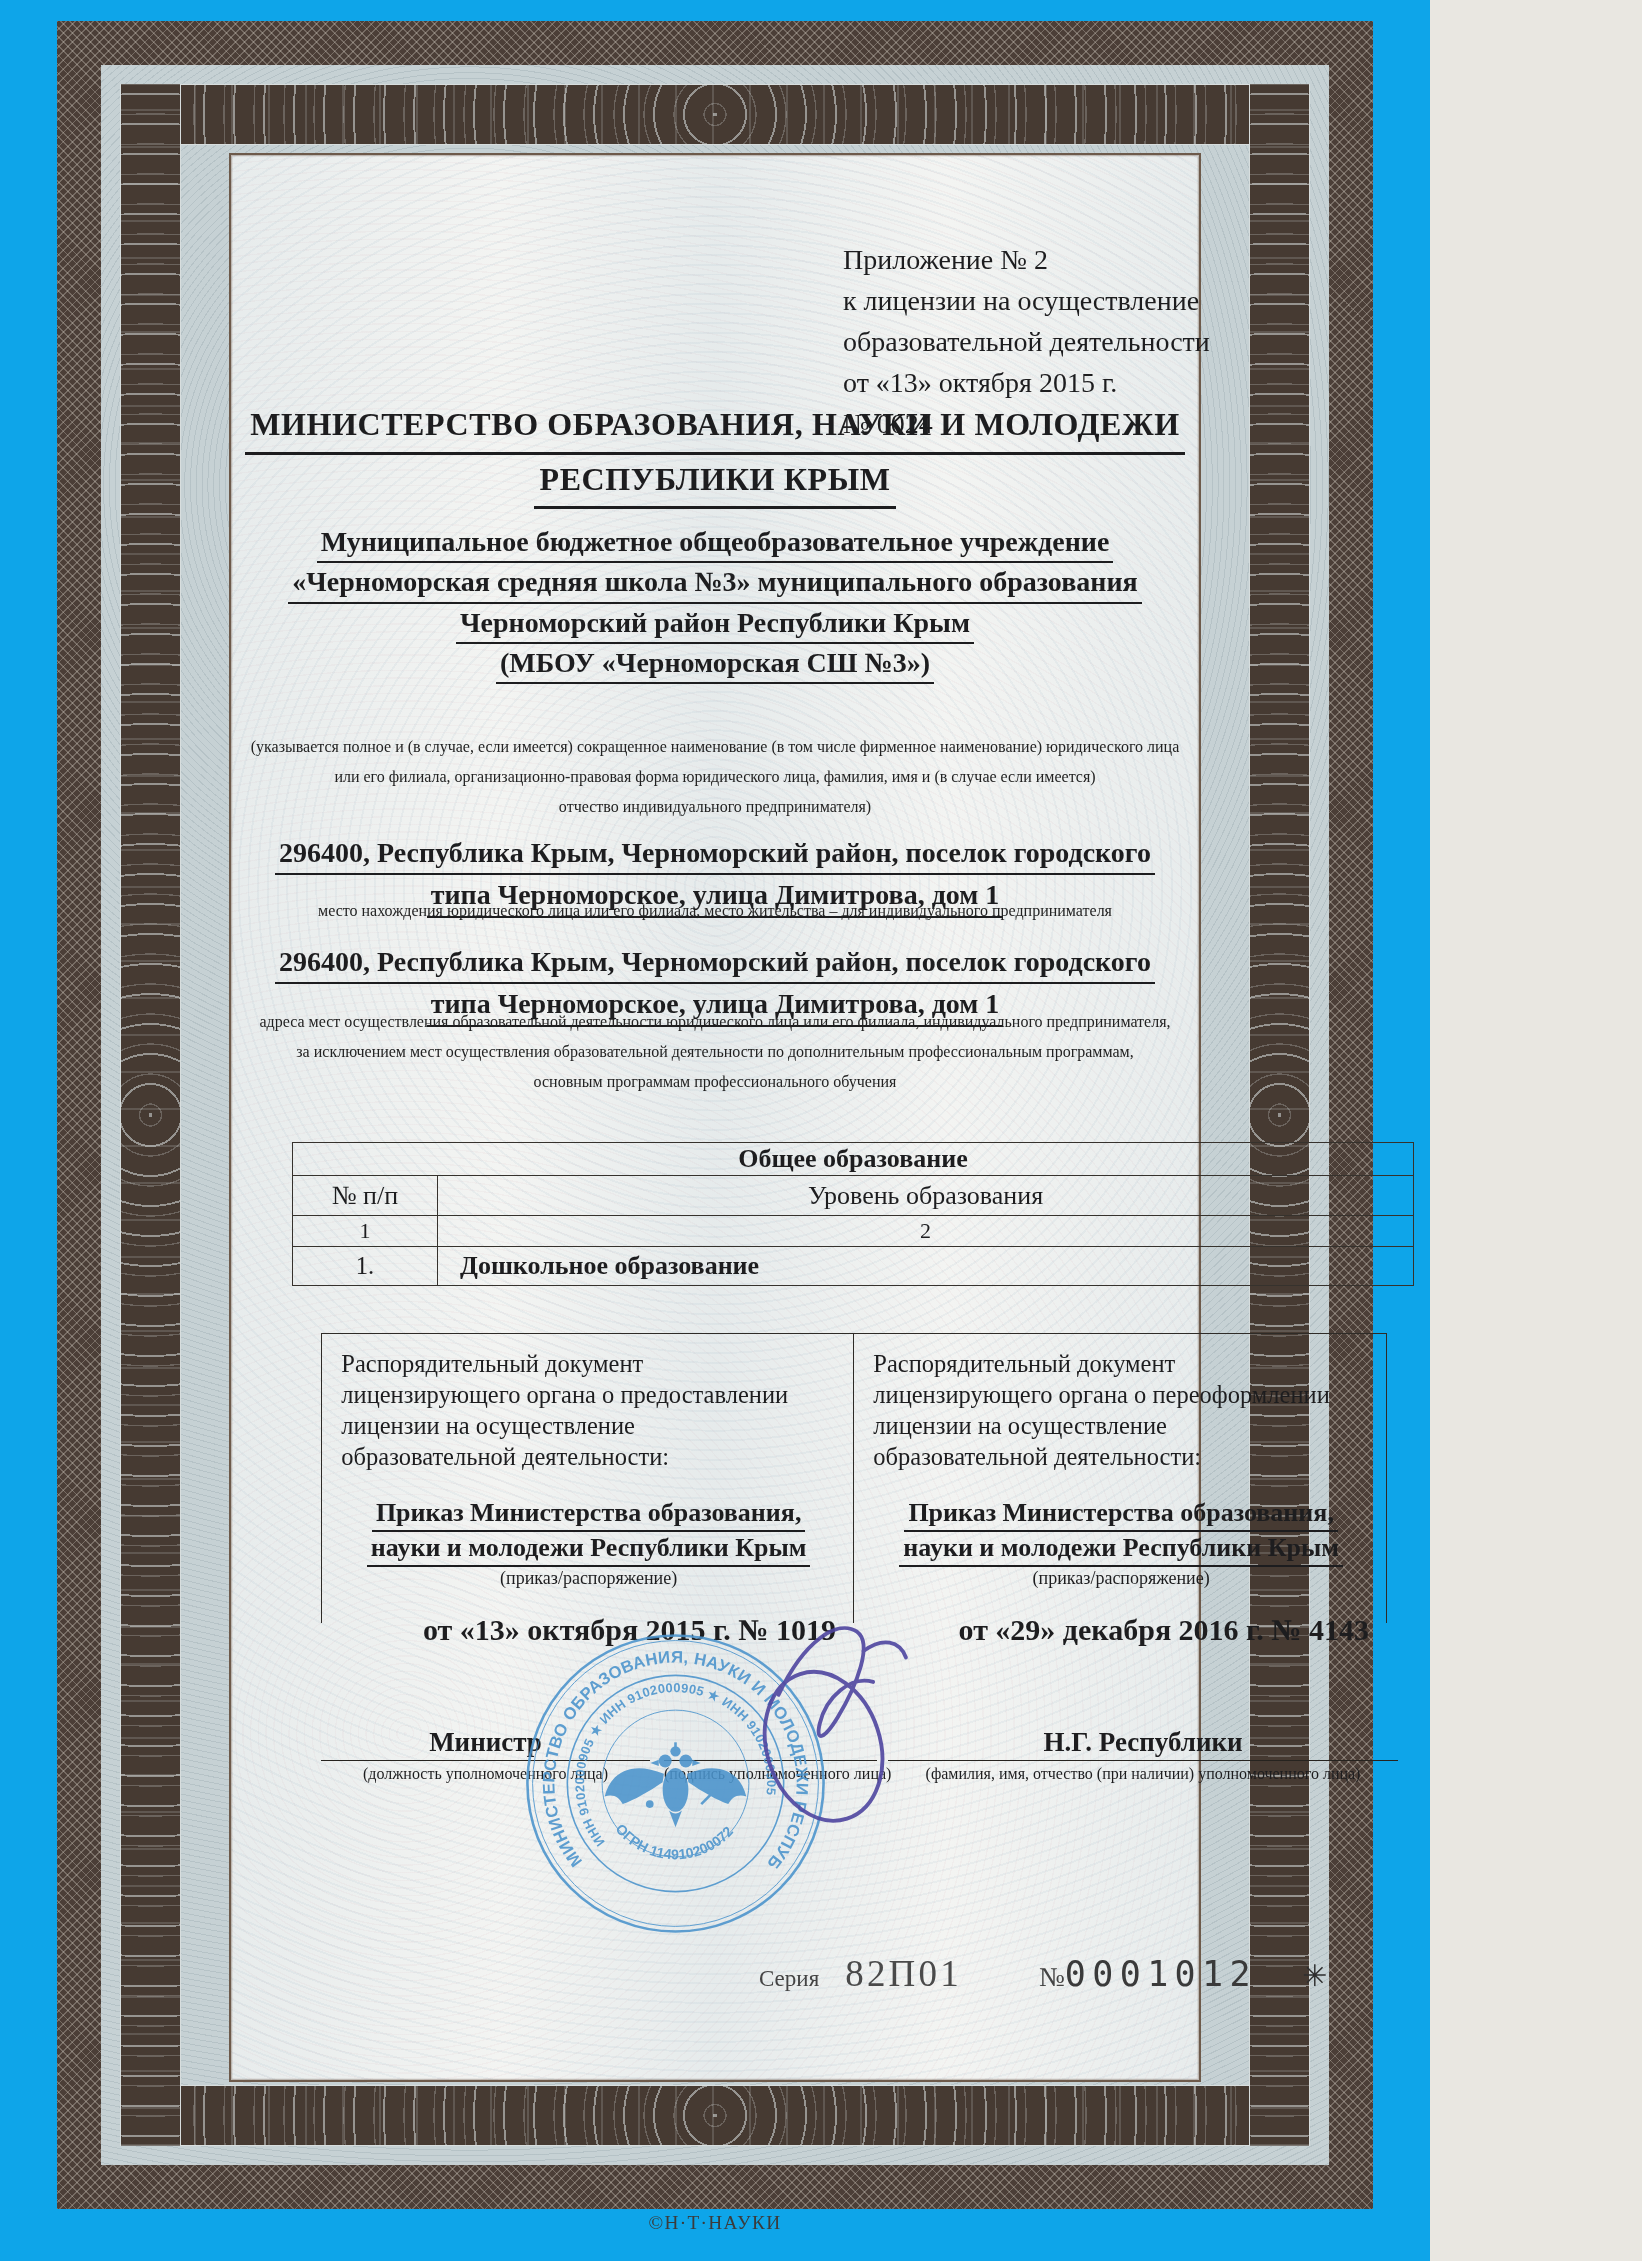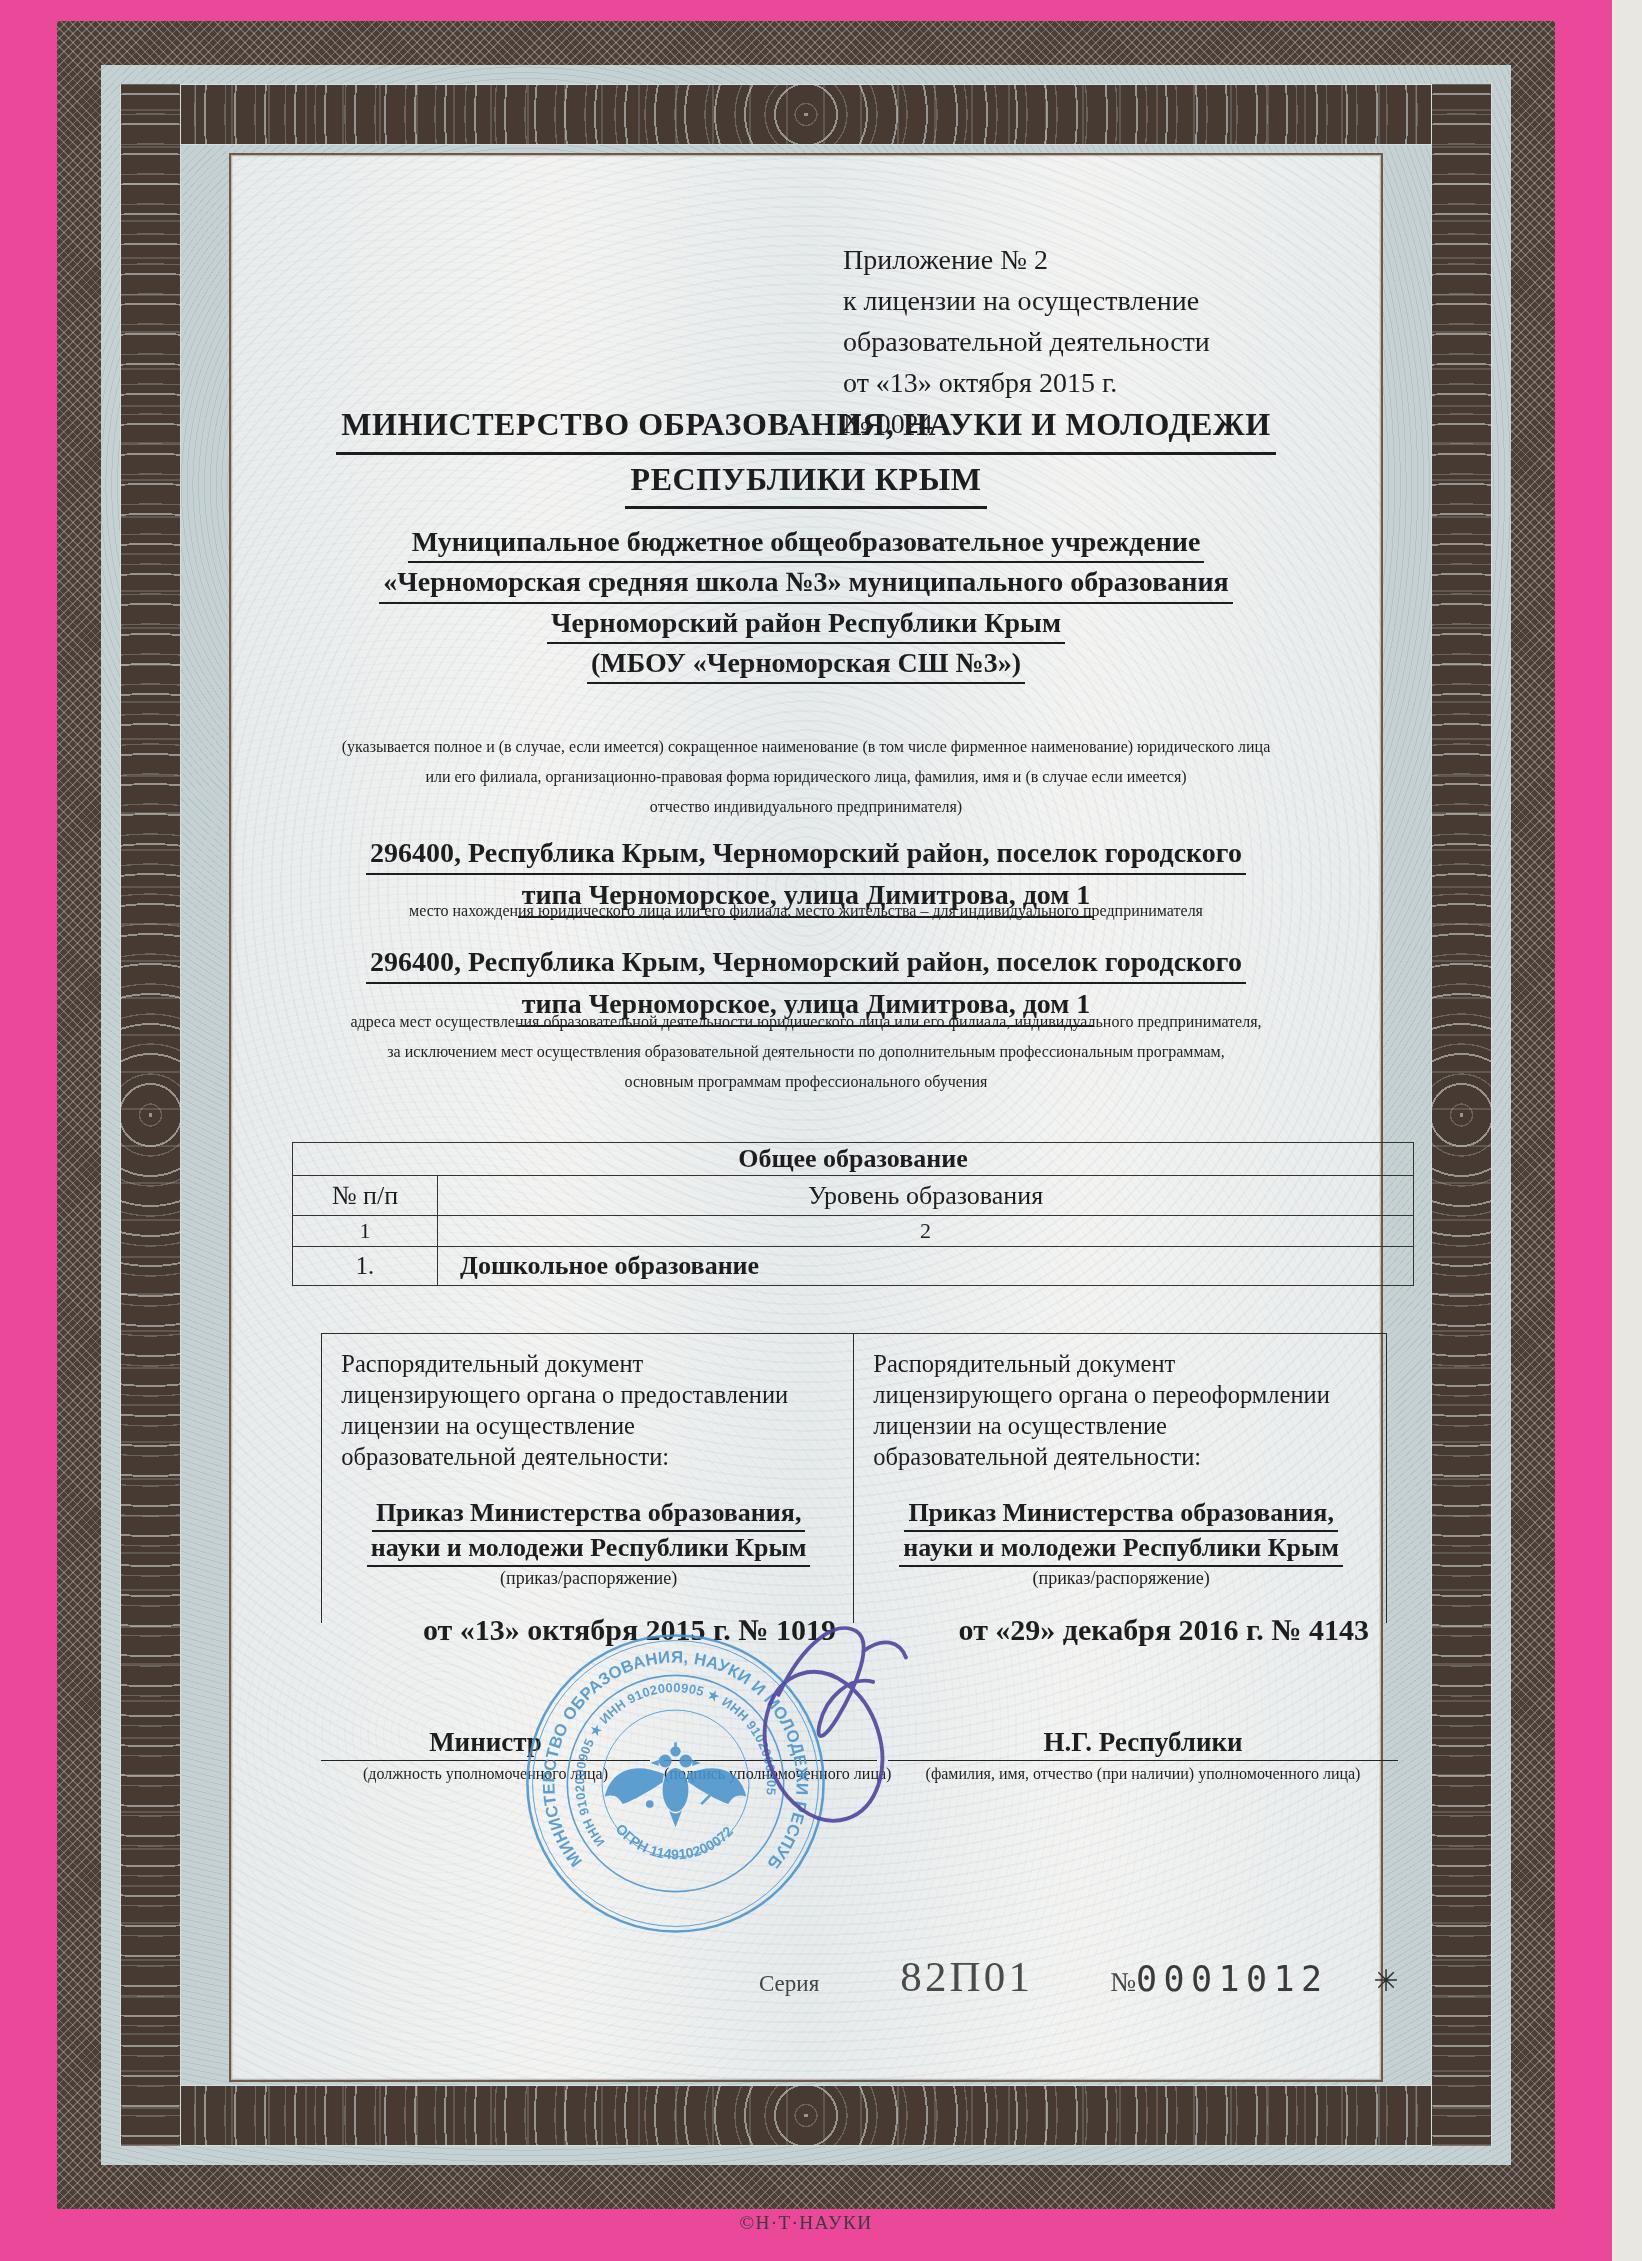--- a/index.html
+++ b/index.html
@@ -1,18 +1,18 @@
 <!DOCTYPE html>
 <html style="font-size:10.3px"><head>
 <meta charset="utf-8">
 <style>
   html,body { margin:0; padding:0; background:#e9e7e1; }
   .page {
-    position:relative; width:1612px; height:2261px;
-    background:#ec4899;
+    position:relative; width:1430px; height:2261px;
+    background:#0ea5e9;
     font-family:"Liberation Serif", serif;
     color:#1d1d1f; overflow:hidden;
   }
   
   .band-lattice {
     position:absolute; left:57px; right:57px; top:21px; bottom:52px;
     background-color:#4b3e37;
     background-image:
       repeating-linear-gradient(45deg, rgba(219,213,202,.30) 0 1.3px, transparent 1.3px 6.4px),
       repeating-linear-gradient(-45deg, rgba(219,213,202,.30) 0 1.3px, transparent 1.3px 6.4px);
@@ -90,21 +90,21 @@
   .sig-cap   { text-align:center; font-size:16px; margin-top:3.9px; white-space:nowrap; }
   .slot-pos  { left:90px; width:329px; }
   .slot-sig  { left:433px; width:213px; }
   .slot-name { left:657px; width:510px; }
 
   .stamp-svg { position:absolute; left:290px; top:1474px; opacity:.88; z-index:3; }
   .sign-svg  { position:absolute; left:496px; top:1456px; z-index:4; }
 
   .serial { position:absolute; left:528px; top:1797px; display:flex; align-items:baseline; color:#3c3c3c; }
   .serial .s-label { font-size:23px; color:#444; }
-  .serial .s-series { margin-left:81px; font-size:43px; letter-spacing:3.2px; color:#4a4a4a; }
+  .serial .s-series { margin-left:26px; font-size:37px; letter-spacing:3.2px; color:#4a4a4a; }
   .serial .s-no { margin-left:77px; font-size:27px; color:#444; }
   .serial .s-number { font-family:"DejaVu Sans Mono", monospace;
      font-size:35px; letter-spacing:6.4px; color:#3a3a3a; }
   .serial .s-star { margin-left:45px; font-size:30px; font-family:"DejaVu Sans", sans-serif; color:#2e2e2e; }
 
   .credit { position:absolute; left:0; right:0; top:2212px; text-align:center;
     font-size:19.3px; letter-spacing:1.3px; color:#3b3b3b; }
 
   .stamp-txt { font-family:"Liberation Sans", sans-serif; font-weight:bold; fill:#4a93cc; }
 </style>

